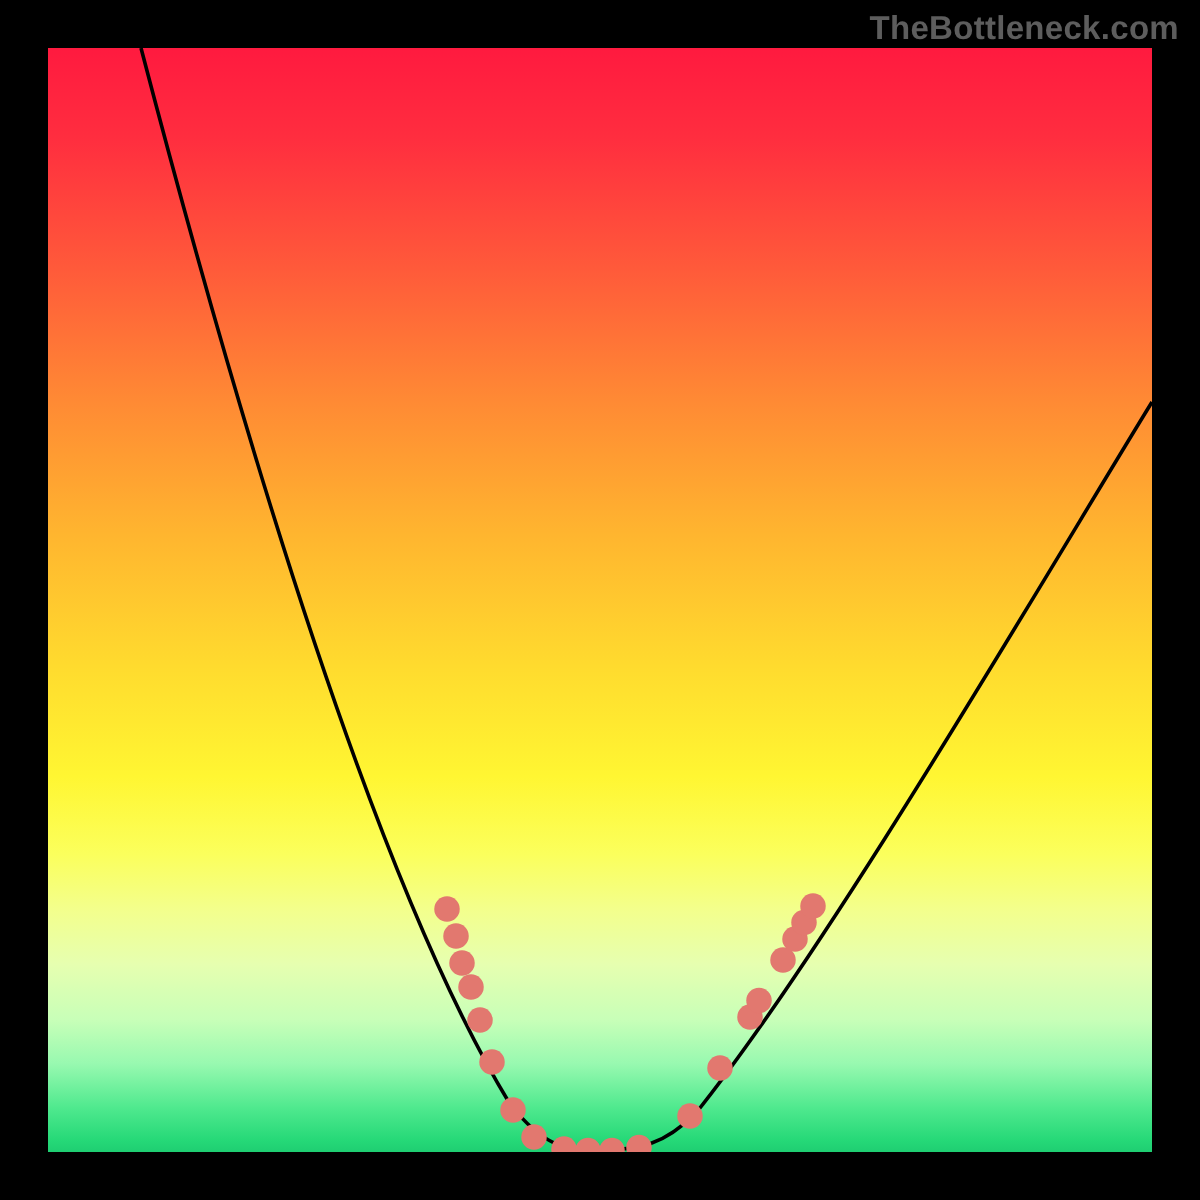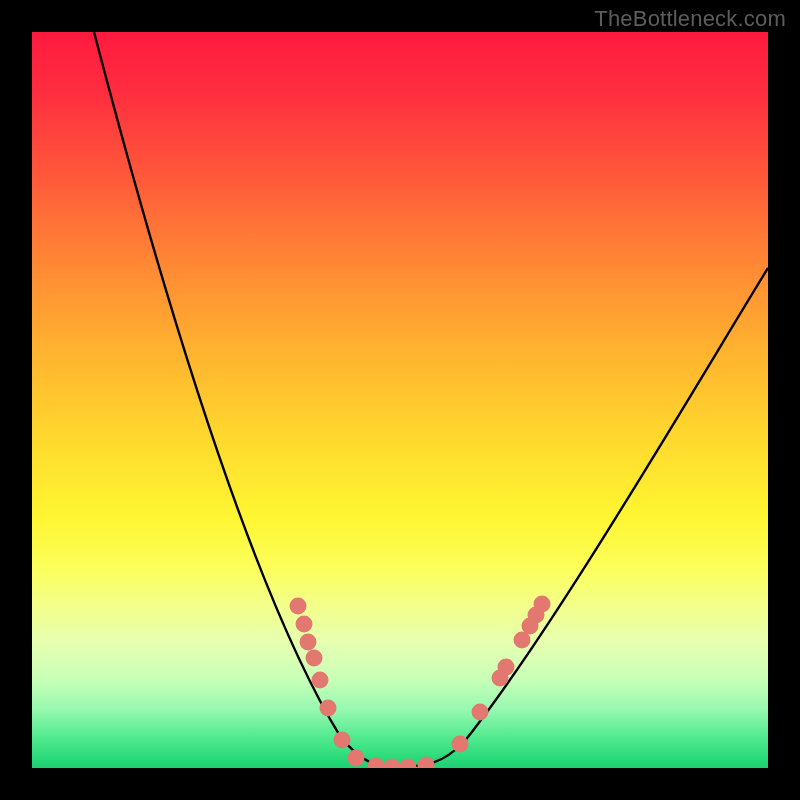--- a/index.html
+++ b/index.html
@@ -52,21 +52,21 @@
     position: absolute;
     inset: 0;
     width: 736px;
     height: 736px;
   }
   .watermark {
     position: absolute;
     top: 6px;
     right: 14px;
     font-size: 22px;
-    font-weight: 400;
+    font-weight: 700;
     color: #5d5d5d;
     letter-spacing: 0.2px;
   }
 </style>
 </head>
 <body>
 
 <div class="frame">
   <div class="watermark">TheBottleneck.com</div>
   <div class="plot">

